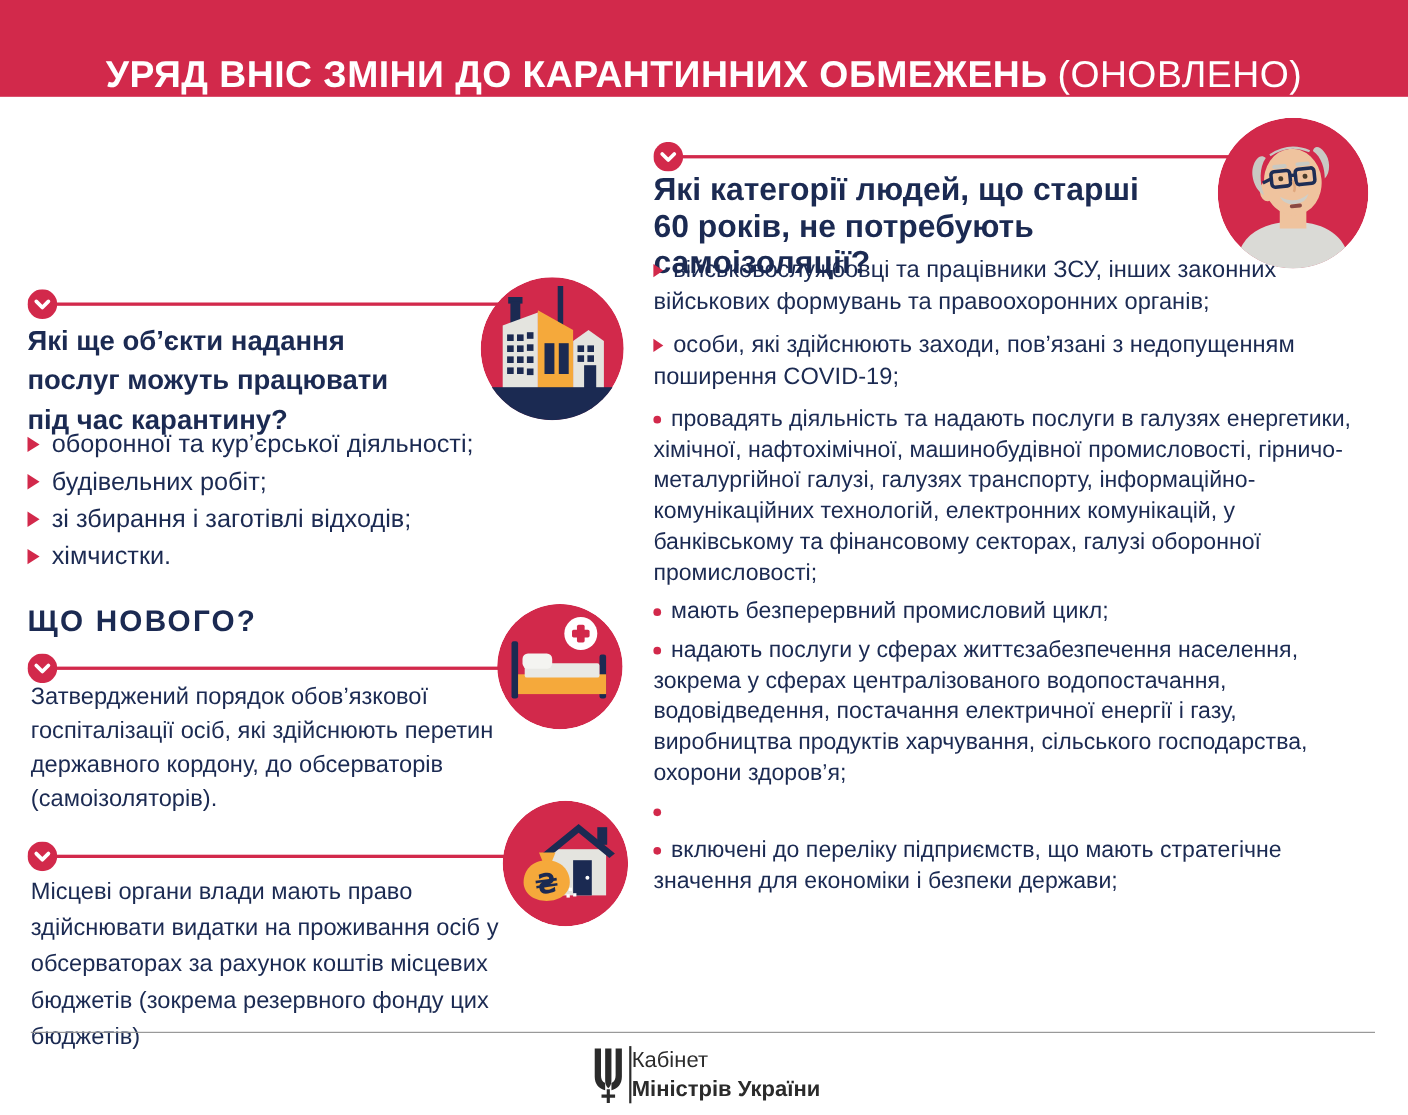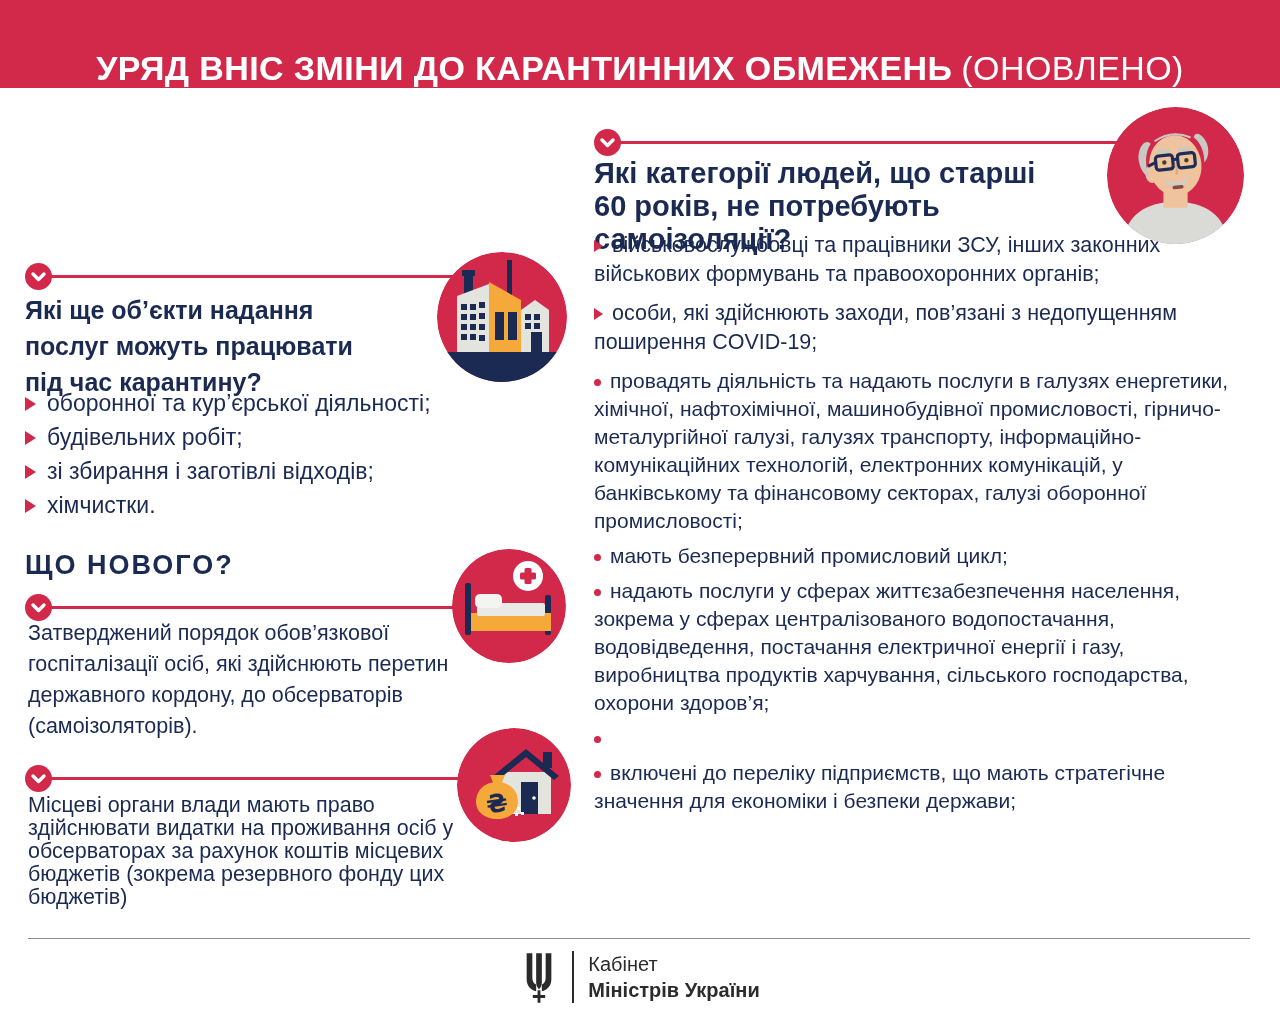--- a/index.html
+++ b/index.html
@@ -35,21 +35,21 @@
 
   .sec1-head{left:25px;top:292px;width:335px;font-size:25px;font-weight:700;line-height:36px}
   .blist{left:25px;top:388px;list-style:none;font-size:23px;line-height:30px}
   .blist li{margin-bottom:4px}
   .tri{display:inline-block;width:0;height:0;border-left:11px solid var(--red);
        border-top:7px solid transparent;border-bottom:7px solid transparent;margin-right:11px}
   .tri.sm{border-left-width:9px;border-top-width:6px;border-bottom-width:6px;margin-right:9px}
 
   .wn-head{left:25px;top:550px;font-size:27px;font-weight:700;letter-spacing:2px}
   .para2{left:28px;top:618px;width:468px;font-size:21.5px;line-height:31px}
-  .para3{left:28px;top:794px;width:462px;font-size:21.5px;line-height:23px}
+  .para3{left:28px;top:794px;width:462px;font-size:21.5px;line-height:33px}
 
   
   .r-head{left:594px;top:157px;width:480px;font-size:29px;font-weight:700;line-height:33px}
   .r-list{left:594px;top:231px;width:658px;list-style:none}
   .r-list li.b{font-size:21.5px;line-height:29px;margin-bottom:10px}
   .r-list li.s{font-size:21px;line-height:28px;margin-bottom:7px}
   .dot{display:inline-block;width:7px;height:7px;border-radius:50%;background:var(--red);
        margin-right:9px;vertical-align:2px}
 
   
@@ -57,21 +57,21 @@
   #icon-factory{left:437px;top:252px;width:130px;height:130px}
   #icon-bed{left:452px;top:549px;width:114px;height:114px}
   #icon-house{left:457px;top:728px;width:114px;height:114px}
   #icon-avatar{left:1107px;top:107px;width:137px;height:137px}
   .f-red{fill:var(--red)}.f-navy{fill:var(--navy)}.f-yellow{fill:var(--yellow)}
   .f-gray{fill:var(--bldgray)}.f-white{fill:#fff}
 
   
   .divider{position:absolute;left:28px;top:938px;width:1222px;height:1px;background:var(--divider)}
   .footer{position:absolute;left:0;right:0;top:950px;display:flex;align-items:center;
-          justify-content:center;gap:14px;color:var(--footer)}
+          justify-content:center;gap:0;color:var(--footer)}
   .footer .sep{width:2px;height:52px;background:var(--footer)}
   .footer .org{font-size:20px;line-height:26px}
   .footer .org .l2{font-weight:700}
 </style>
 </head>
 <body>
 
 <div class="page">
 
   <header class="banner">

